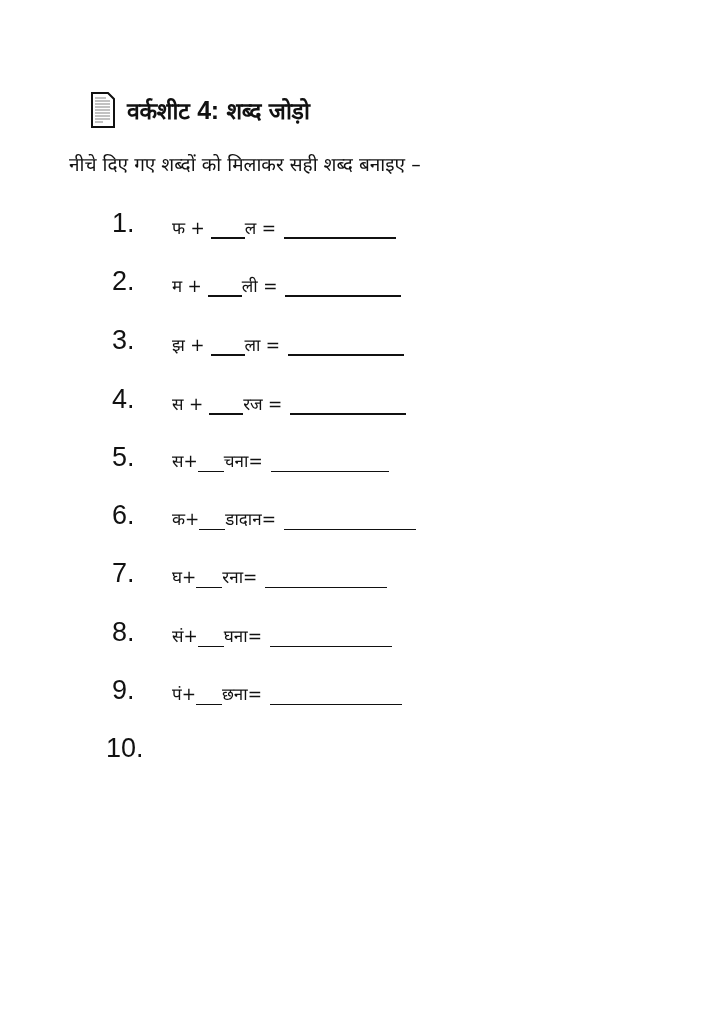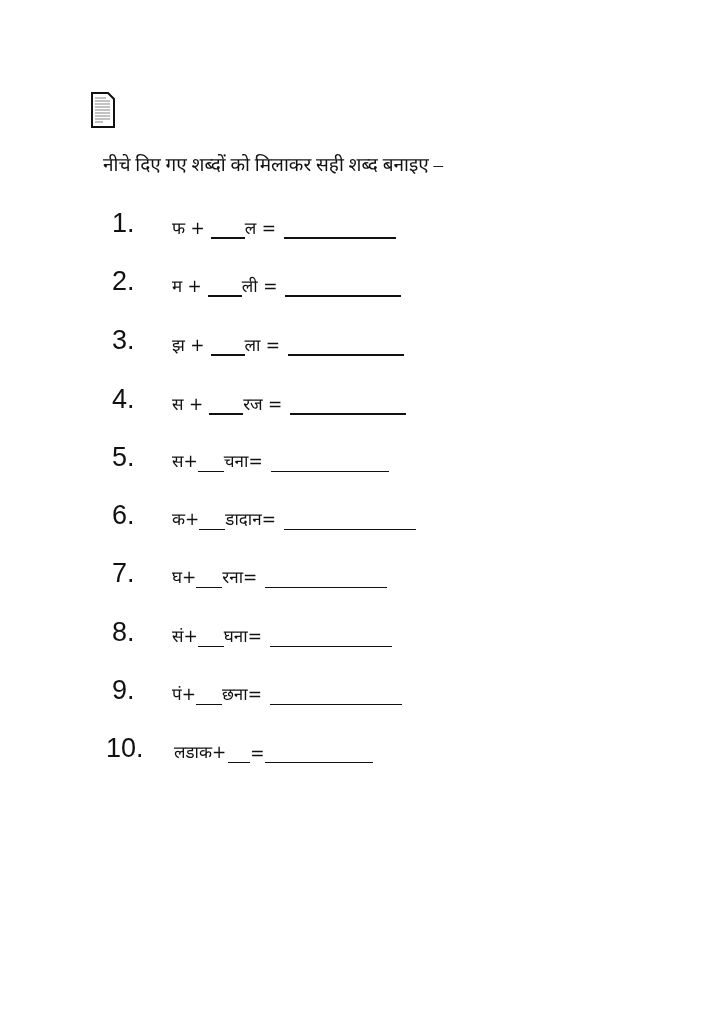--- a/index.html
+++ b/index.html
@@ -1,21 +1,21 @@
 <!DOCTYPE html>
 <html><head>
   <meta charset="utf-8">
   <style>
     html, body { margin: 0; padding: 0; background: #ffffff; }
     body { width: 724px; height: 1024px; position: relative; overflow: hidden; color: #111111; font-family: "DejaVu Sans", sans-serif; }
     .title-row { position: absolute; left: 91px; top: 92px; display: flex; align-items: center; }
     .doc-icon { width: 24px; height: 36px; position: relative; }
     .title { margin-left: 12px; font-size: 23px; font-weight: bold; letter-spacing: -0.3px; }
     .title .num { font-family: "Liberation Sans", sans-serif; font-size: 25px; }
-    .instruction { position: absolute; left: 103px; top: 151px; font-size: 19px; font-family: Liberation Serif, serif; }
+    .instruction { position: absolute; left: 69px; top: 151px; font-size: 19px; }
     .item { position: absolute; left: 0; height: 40px; width: 724px; }
     .item .num { position: absolute; left: 112px; top: 0; font-family: "Liberation Sans", sans-serif; font-size: 27px; }
     .item .expr { position: absolute; left: 172px; top: 7px; font-size: 17px; white-space: nowrap; display: flex; align-items: flex-end; }
     .blank { display: inline-block; border-bottom: 2px solid #111; height: 20px; }
     .blank.thin { border-bottom-width: 1px; }
     .answer { display: inline-block; border-bottom: 2px solid #111; height: 22px; margin-left: 8px; }
     .answer.thin { border-bottom-width: 1px; }
     .seg { display: inline-block; }
   </style>
 </head>
@@ -30,20 +30,25 @@
           <line x1="4" y1="9" x2="19" y2="9"></line>
         <line x1="4" y1="12" x2="19" y2="12"></line>
           <line x1="4" y1="15" x2="19" y2="15"></line>
         <line x1="4" y1="18" x2="19" y2="18"></line>
           <line x1="4" y1="21" x2="19" y2="21"></line>
         <line x1="4" y1="24" x2="19" y2="24"></line>
           <line x1="4" y1="27" x2="19" y2="27"></line>
         <line x1="4" y1="30" x2="12" y2="30"></line>
       </g>
     </svg>
+  </span>
+  <span class="title">
+    <span>वर्कशीट</span>
+    <span class="num">4:</span>
+    <span>शब्द जोड़ो</span>
   </span>
 </div>
 
 <div class="instruction">नीचे दिए गए शब्दों को मिलाकर सही शब्द बनाइए –</div>
 
 <div class="item" style="top:208px">
   <span class="num">1.</span>
   <span class="expr">
     <span class="seg">फ +</span>
     <span class="blank" style="width:34px;margin-left:6px"></span>
@@ -127,19 +132,13 @@
   <span class="expr">
     <span class="seg">पं+</span>
     <span class="blank thin" style="width:26px"></span>
     <span class="seg">छना=</span>
     <span class="answer thin" style="width:132px"></span>
   </span>
 </div>
 
 <div class="item" style="top:733px">
   <span class="num" style="left:106px">10.</span>
-  <span class="expr" style="left:174px">
-    <span class="seg">लडाक+</span>
-    <span class="blank thin" style="width:22px;margin-left:2px"></span>
-    <span class="seg">=</span>
-    <span class="answer thin" style="width:108px;margin-left:0"></span>
-  </span>
 </div>
 
 </body></html>

